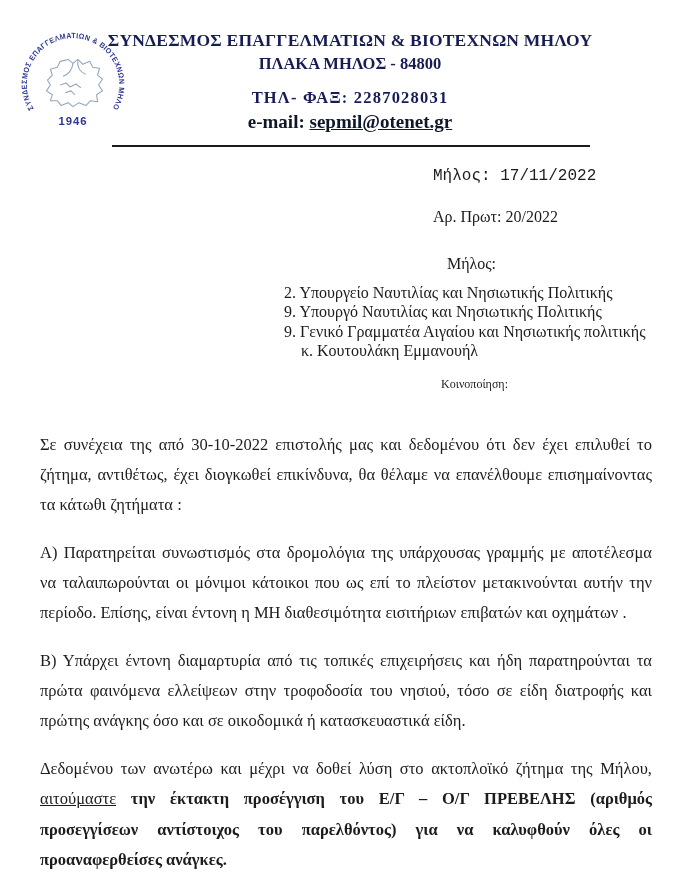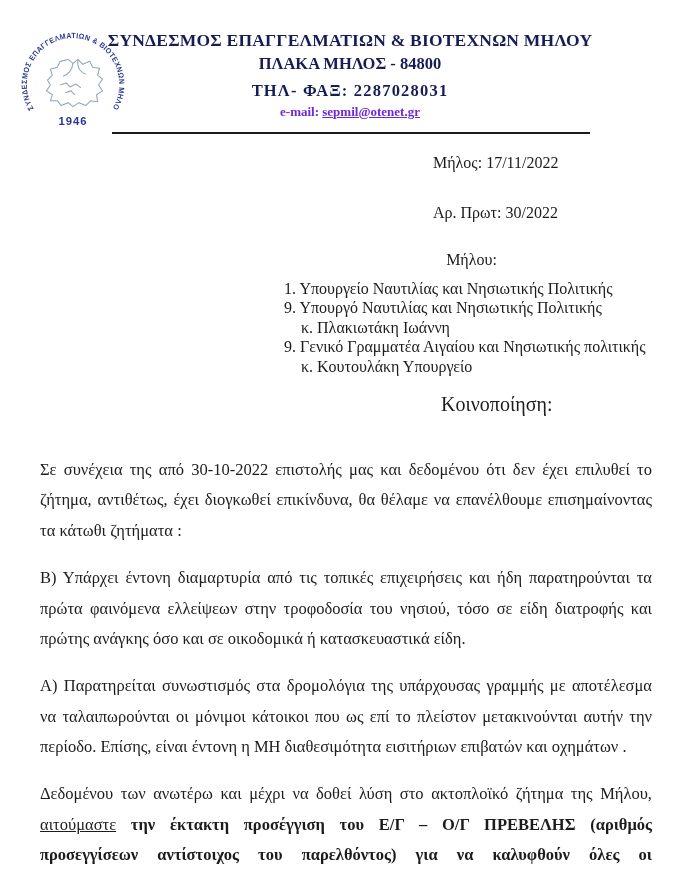--- a/index.html
+++ b/index.html
@@ -17,42 +17,42 @@
   
   .letterhead { position: relative; padding-top: 30px; }
   .logo {
     position: absolute;
     left: 14px; top: 24px;
     width: 118px; height: 118px;
   }
   .lh-text { text-align: center; }
   .lh-line1 { font-size: 17.5px; font-weight: bold; color: #171c55; letter-spacing: .2px; }
   .lh-line2 { font-size: 16.5px; font-weight: bold; color: #171c55; margin-top: 3px; text-align: center; }
-  .lh-line3 { font-size: 16.5px; font-weight: bold; color: #171c55; margin-top: 7px; letter-spacing: 1.2px; }
-  .lh-line4 { font-size: 13px; font-weight: bold; color: #6d28d9; margin-top: 3px; }
+  .lh-line3 { font-size: 16.5px; font-weight: bold; color: #171c55; margin-top: 14px; letter-spacing: 1.2px; }
+  .lh-line4 { font-size: 19px; font-weight: bold; color: #0f172a; margin-top: 3px; }
   .lh-line4 .email-address { text-decoration: underline; }
   .rule {
     margin: 12px 0 0 112px;
     width: 478px;
     border-bottom: 2px solid #1b1b1b;
     height: 0;
   }
 
   
   .meta { margin: 20px 0 0 433px; font-size: 16px; }
-  .meta-place-date { margin-bottom: 32px; }
+  .meta-place-date { margin-bottom: 23px; font-family: Liberation Mono, monospace; }
 
   
   .recipients { margin: 28px 0 0 284px; font-size: 16px; line-height: 1.22; }
   .recipients-label { width: 375px; text-align: center; margin-bottom: 9px; }
   .recipient-line { white-space: nowrap; }
   .recipient-line.indent { padding-left: 17px; }
 
   
-  .cc { margin: 16px 0 0 428px; font-size: 20px; line-height: 1.25; }
+  .cc { margin: 16px 0 0 428px; font-size: 12px; line-height: 1.25; }
   .cc-label { padding-left: 13px; }
 
   
   .letter-body {
     margin: 38px 40px 0 40px;
     font-size: 16.5px;
     line-height: 1.84;
     text-align: justify;
   }
   .letter-body p { margin: 0 8px 17px 0; }
@@ -91,37 +91,36 @@
       <div class="lh-line2">ΠΛΑΚΑ ΜΗΛΟΣ - 84800</div>
       <div class="lh-line3">ΤΗΛ- ΦΑΞ:  2287028031</div>
       <div class="lh-line4"><span>e-mail: </span><span class="email-address">sepmil@otenet.gr</span></div>
     </div>
 
     <div class="rule"></div>
   </div>
 
   <div class="meta">
     <div class="meta-place-date">Μήλος: 17/11/2022</div>
-    <div class="meta-protocol">Αρ. Πρωτ: 30/2022</div>
+    <div class="meta-protocol">Αρ. Πρωτ: 20/2022</div>
   </div>
 
   <div class="recipients">
-    <div class="recipients-label">Μήλου:</div>
-    <div class="recipient-line">1. Υπουργείο Ναυτιλίας και Νησιωτικής Πολιτικής</div>
+    <div class="recipients-label">Μήλος:</div>
+    <div class="recipient-line">2. Υπουργείο Ναυτιλίας και Νησιωτικής Πολιτικής</div>
     <div class="recipient-line">9.  Υπουργό Ναυτιλίας και Νησιωτικής Πολιτικής</div>
-    <div class="recipient-line indent">κ. Πλακιωτάκη Ιωάννη</div>
     <div class="recipient-line">9. Γενικό Γραμματέα Αιγαίου  και Νησιωτικής πολιτικής</div>
-    <div class="recipient-line indent">κ. Κουτουλάκη Υπουργείο</div>
+    <div class="recipient-line indent">κ. Κουτουλάκη Εμμανουήλ</div>
   </div>
 
   <div class="cc">
     <div class="cc-label">Κοινοποίηση:</div>
   </div>
 
   <div class="letter-body">
     <p>Σε συνέχεια της από 30-10-2022 επιστολής μας και δεδομένου ότι δεν έχει επιλυθεί το ζήτημα, αντιθέτως, έχει διογκωθεί επικίνδυνα, θα θέλαμε να επανέλθουμε επισημαίνοντας τα κάτωθι ζητήματα :</p>
+    <p>Α) Παρατηρείται συνωστισμός στα δρομολόγια της υπάρχουσας γραμμής με αποτέλεσμα να ταλαιπωρούνται οι μόνιμοι κάτοικοι που ως επί το πλείστον μετακινούνται αυτήν την περίοδο. Επίσης, είναι έντονη η ΜΗ διαθεσιμότητα εισιτήριων επιβατών και οχημάτων .</p>
     <p>Β) Υπάρχει έντονη διαμαρτυρία από τις τοπικές επιχειρήσεις και ήδη παρατηρούνται τα πρώτα φαινόμενα ελλείψεων στην τροφοδοσία του νησιού, τόσο σε είδη διατροφής και πρώτης ανάγκης όσο και σε οικοδομικά ή κατασκευαστικά είδη.</p>
-    <p>Α) Παρατηρείται συνωστισμός στα δρομολόγια της υπάρχουσας γραμμής με αποτέλεσμα να ταλαιπωρούνται οι μόνιμοι κάτοικοι που ως επί το πλείστον μετακινούνται αυτήν την περίοδο. Επίσης, είναι έντονη η ΜΗ διαθεσιμότητα εισιτήριων επιβατών και οχημάτων .</p>
     <p><span>Δεδομένου των ανωτέρω και μέχρι να δοθεί λύση στο ακτοπλοϊκό ζήτημα της Μήλου, </span><span class="request-emph">αιτούμαστε</span><span class="request-rest"> την έκτακτη προσέγγιση του Ε/Γ – Ο/Γ ΠΡΕΒΕΛΗΣ (αριθμός προσεγγίσεων αντίστοιχος του παρελθόντος) για να καλυφθούν όλες οι προαναφερθείσες ανάγκες.</span></p>
 
   </div>
 
 </div>
 
 </body></html>

